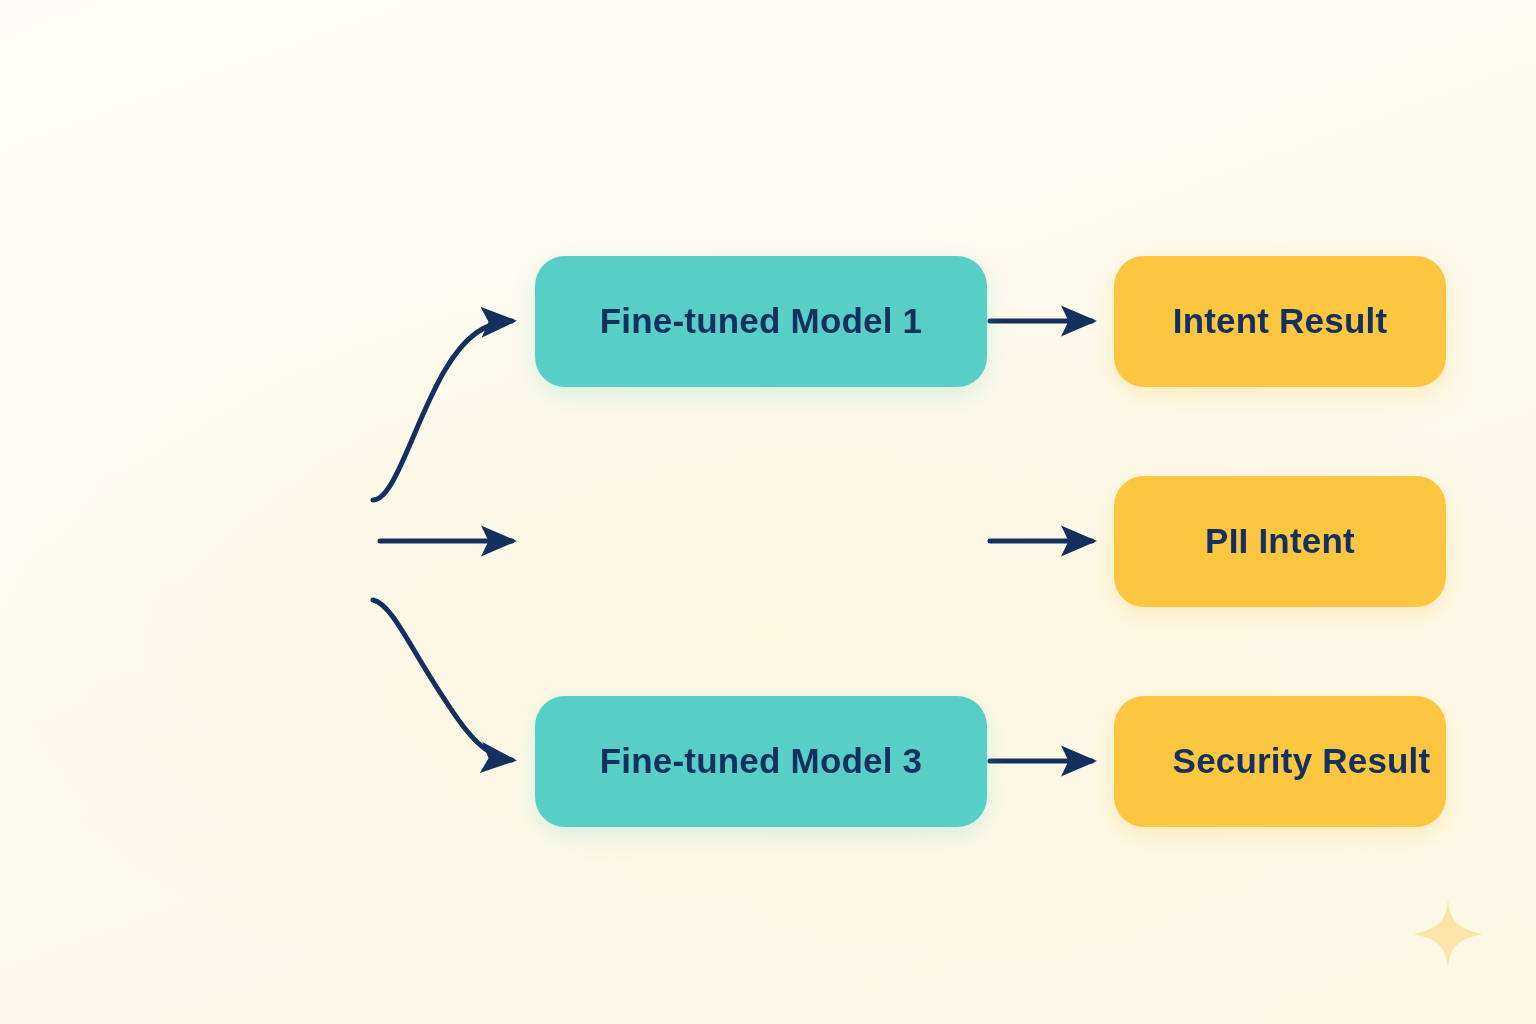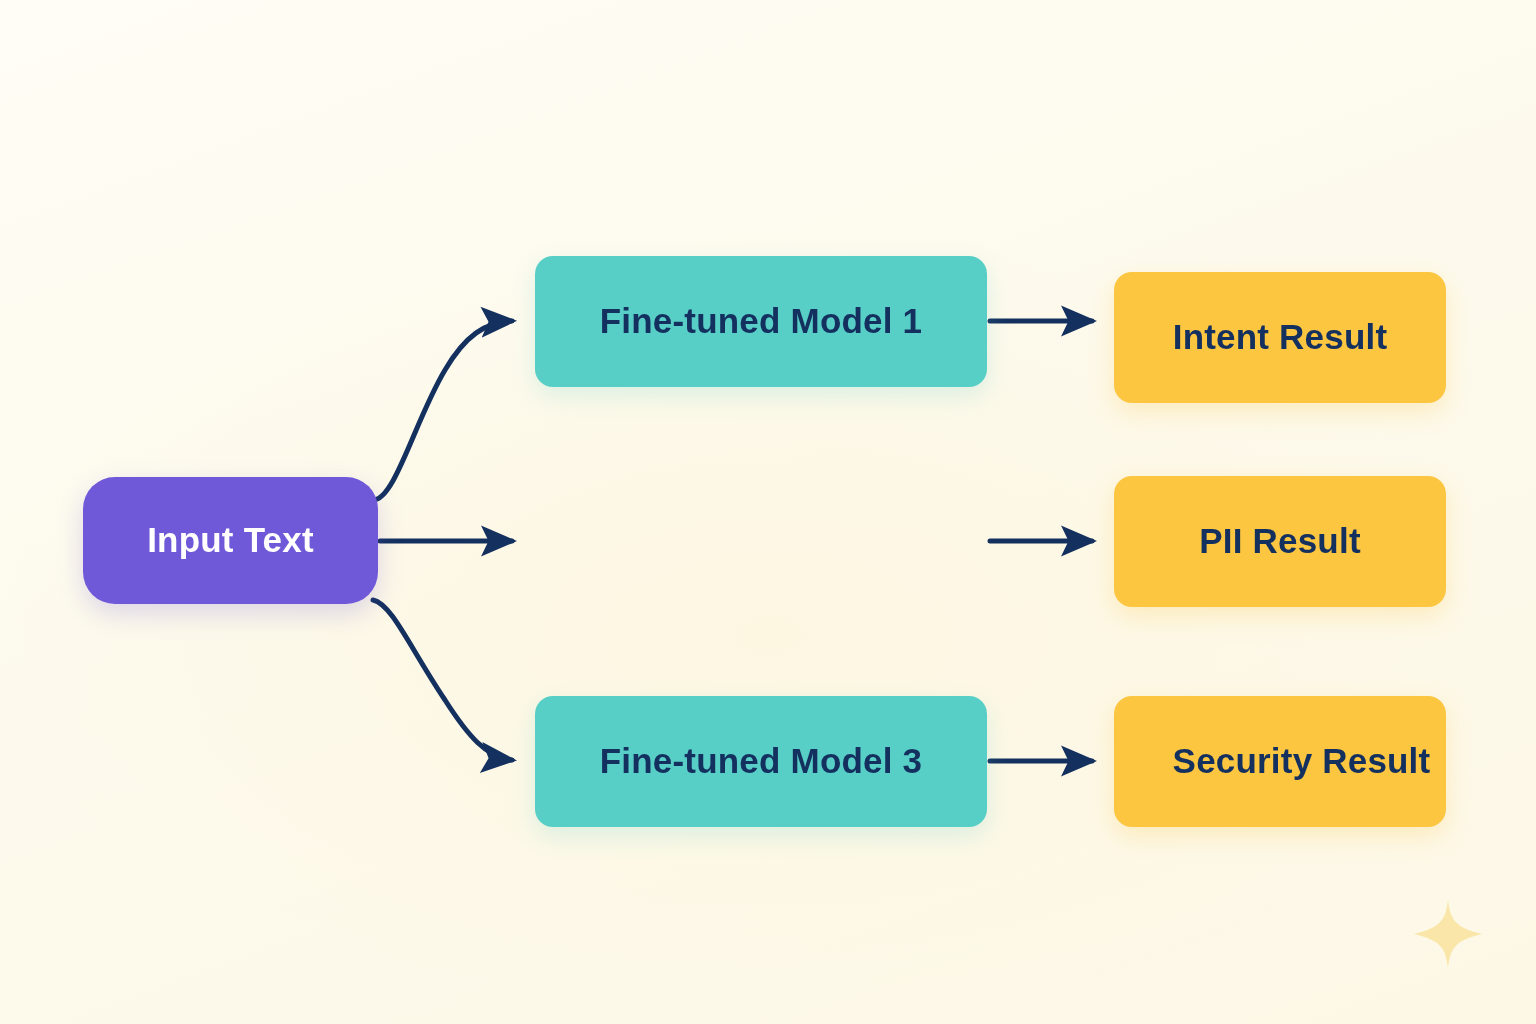--- a/index.html
+++ b/index.html
@@ -32,21 +32,21 @@
     pointer-events:none;
   }
   .sparkle svg { display:block; }
 
   
   .node {
     position:absolute;
     display:flex;
     align-items:center;
     justify-content:center;
-    border-radius:18px;
+    border-radius:30px;
     text-align:center;
     font-weight:bold;
     letter-spacing:0.2px;
     line-height:1.1;
     user-select:none;
   }
 
   .node.input {
     left:83px;  top:477px;
     width:295px; height:127px;
@@ -70,21 +70,21 @@
   .node.model.r3 { top:696px; }
 
   .node.result {
     left:1114px;
     width:332px; height:131px;
     background:#fcc641;
     color:#14305f;
     font-size:35px;
     box-shadow:0 9px 24px rgba(252,198,65,0.26);
   }
-  .node.result.r1 { top:272px; }
+  .node.result.r1 { top:256px; }
   .node.result.r2 { top:476px; }
   .node.result.r3 { top:696px;padding-left:43px; }
 
   
   #arrows {
     position:absolute;
     inset:0;
     width:1536px;
     height:1024px;
     pointer-events:none;
@@ -108,36 +108,33 @@
 
     <path d="M 373 600 C 392 604, 410 648, 445 700 C 468 736, 487 758, 512 760" fill="none" stroke="#14305f" stroke-width="5" stroke-linecap="round" marker-end="url(#ah)"></path>
 
     <path d="M 990 321 L 1092 321" fill="none" stroke="#14305f" stroke-width="5" stroke-linecap="round" marker-end="url(#ah)"></path>
 
     <path d="M 990 541 L 1092 541" fill="none" stroke="#14305f" stroke-width="5" stroke-linecap="round" marker-end="url(#ah)"></path>
 
     <path d="M 990 761 L 1092 761" fill="none" stroke="#14305f" stroke-width="5" stroke-linecap="round" marker-end="url(#ah)"></path>
   </svg>
 
-  <div class="node input">
-    <span>Input Text</span>
-  </div>
 
   <div class="node model r1">
     <span>Fine-tuned Model 1</span>
   </div>
   <div class="node model r3">
     <span>Fine-tuned Model 3</span>
   </div>
 
   <div class="node result r1">
     <span>Intent Result</span>
   </div>
   <div class="node result r2">
-    <span>PII Result</span>
+    <span>PII Intent</span>
   </div>
   <div class="node result r3">
     <span>Security Result</span>
   </div>
 
   <div class="sparkle" id="sparkle" style="left: 1412px; top: 898px;">
     <svg width="72" height="72" viewBox="0 0 72 72" aria-hidden="true">
       <path d="M36 2 C38.5 22, 43 29.5, 70 36 C43 42.5, 38.5 50, 36 70 C33.5 50, 29 42.5, 2 36 C29 29.5, 33.5 22, 36 2 Z" fill="#fae6a8"></path>
     </svg>
   </div>

